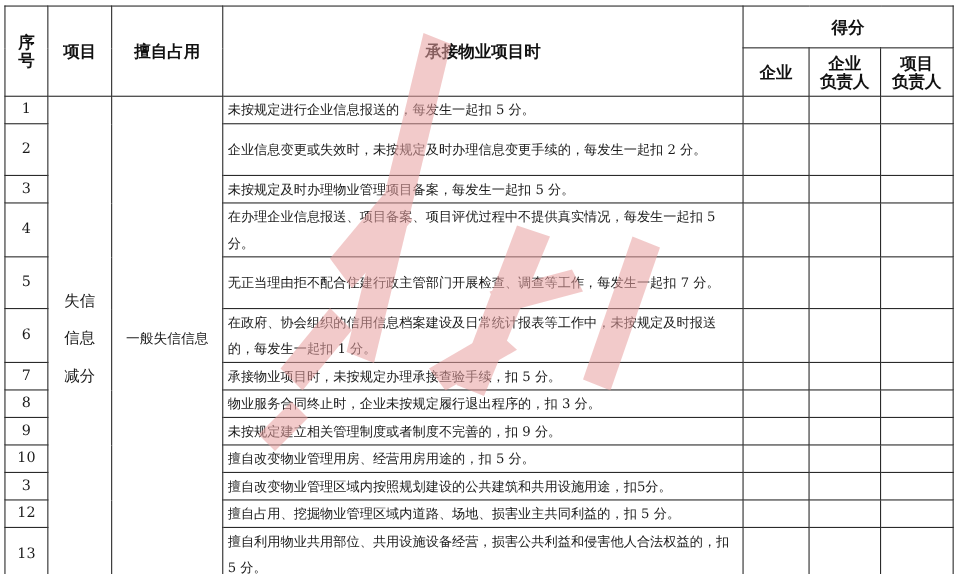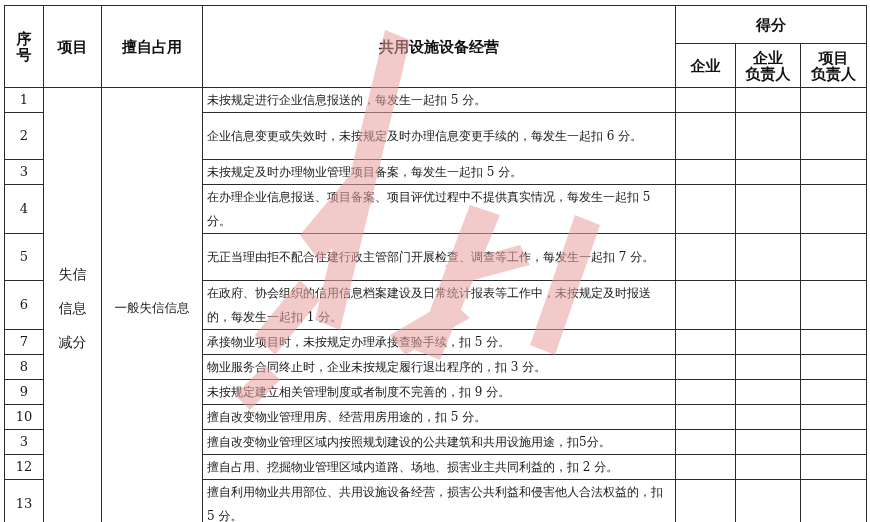--- a/index.html
+++ b/index.html
@@ -32,21 +32,21 @@
       <col style="width:66px">
     </colgroup>
     <thead>
       <tr style="height:38px">
         <th rowspan="2" class="stack">
           <span>序</span>
           <span>号</span>
         </th>
         <th rowspan="2">项目</th>
         <th rowspan="2">擅自占用</th>
-        <th rowspan="2">共用设施设备经营</th>
+        <th rowspan="2">承接物业项目时</th>
         <th colspan="3">得分</th>
       </tr>
       <tr style="height:44px">
         <th class="stack">
           <span>企业</span>
         </th>
         <th class="stack">
           <span>企业</span>
           <span>负责人</span>
         </th>
@@ -65,21 +65,21 @@
           <div>减分</div>
         </td>
         <td class="sub" rowspan="13">一般失信信息</td>
         <td class="desc">未按规定进行企业信息报送的，每发生一起扣 5 分。</td>
         <td class="score"></td>
         <td class="score"></td>
         <td class="score"></td>
       </tr>
       <tr style="height:47px">
         <td class="num">2</td>
-        <td class="desc">企业信息变更或失效时，未按规定及时办理信息变更手续的，每发生一起扣 6 分。</td>
+        <td class="desc">企业信息变更或失效时，未按规定及时办理信息变更手续的，每发生一起扣 2 分。</td>
         <td class="score"></td>
         <td class="score"></td>
         <td class="score"></td>
       </tr>
       <tr style="height:24px">
         <td class="num">3</td>
         <td class="desc">未按规定及时办理物业管理项目备案，每发生一起扣 5 分。</td>
         <td class="score"></td>
         <td class="score"></td>
         <td class="score"></td>
@@ -135,21 +135,21 @@
       </tr>
       <tr style="height:24px">
         <td class="num">3</td>
         <td class="desc">擅自改变物业管理区域内按照规划建设的公共建筑和共用设施用途，扣5分。</td>
         <td class="score"></td>
         <td class="score"></td>
         <td class="score"></td>
       </tr>
       <tr style="height:24px">
         <td class="num">12</td>
-        <td class="desc">擅自占用、挖掘物业管理区域内道路、场地、损害业主共同利益的，扣 2 分。</td>
+        <td class="desc">擅自占用、挖掘物业管理区域内道路、场地、损害业主共同利益的，扣 5 分。</td>
         <td class="score"></td>
         <td class="score"></td>
         <td class="score"></td>
       </tr>
       <tr style="height:48px">
         <td class="num">13</td>
         <td class="desc">擅自利用物业共用部位、共用设施设备经营，损害公共利益和侵害他人合法权益的，扣 5 分。</td>
         <td class="score"></td>
         <td class="score"></td>
         <td class="score"></td>

